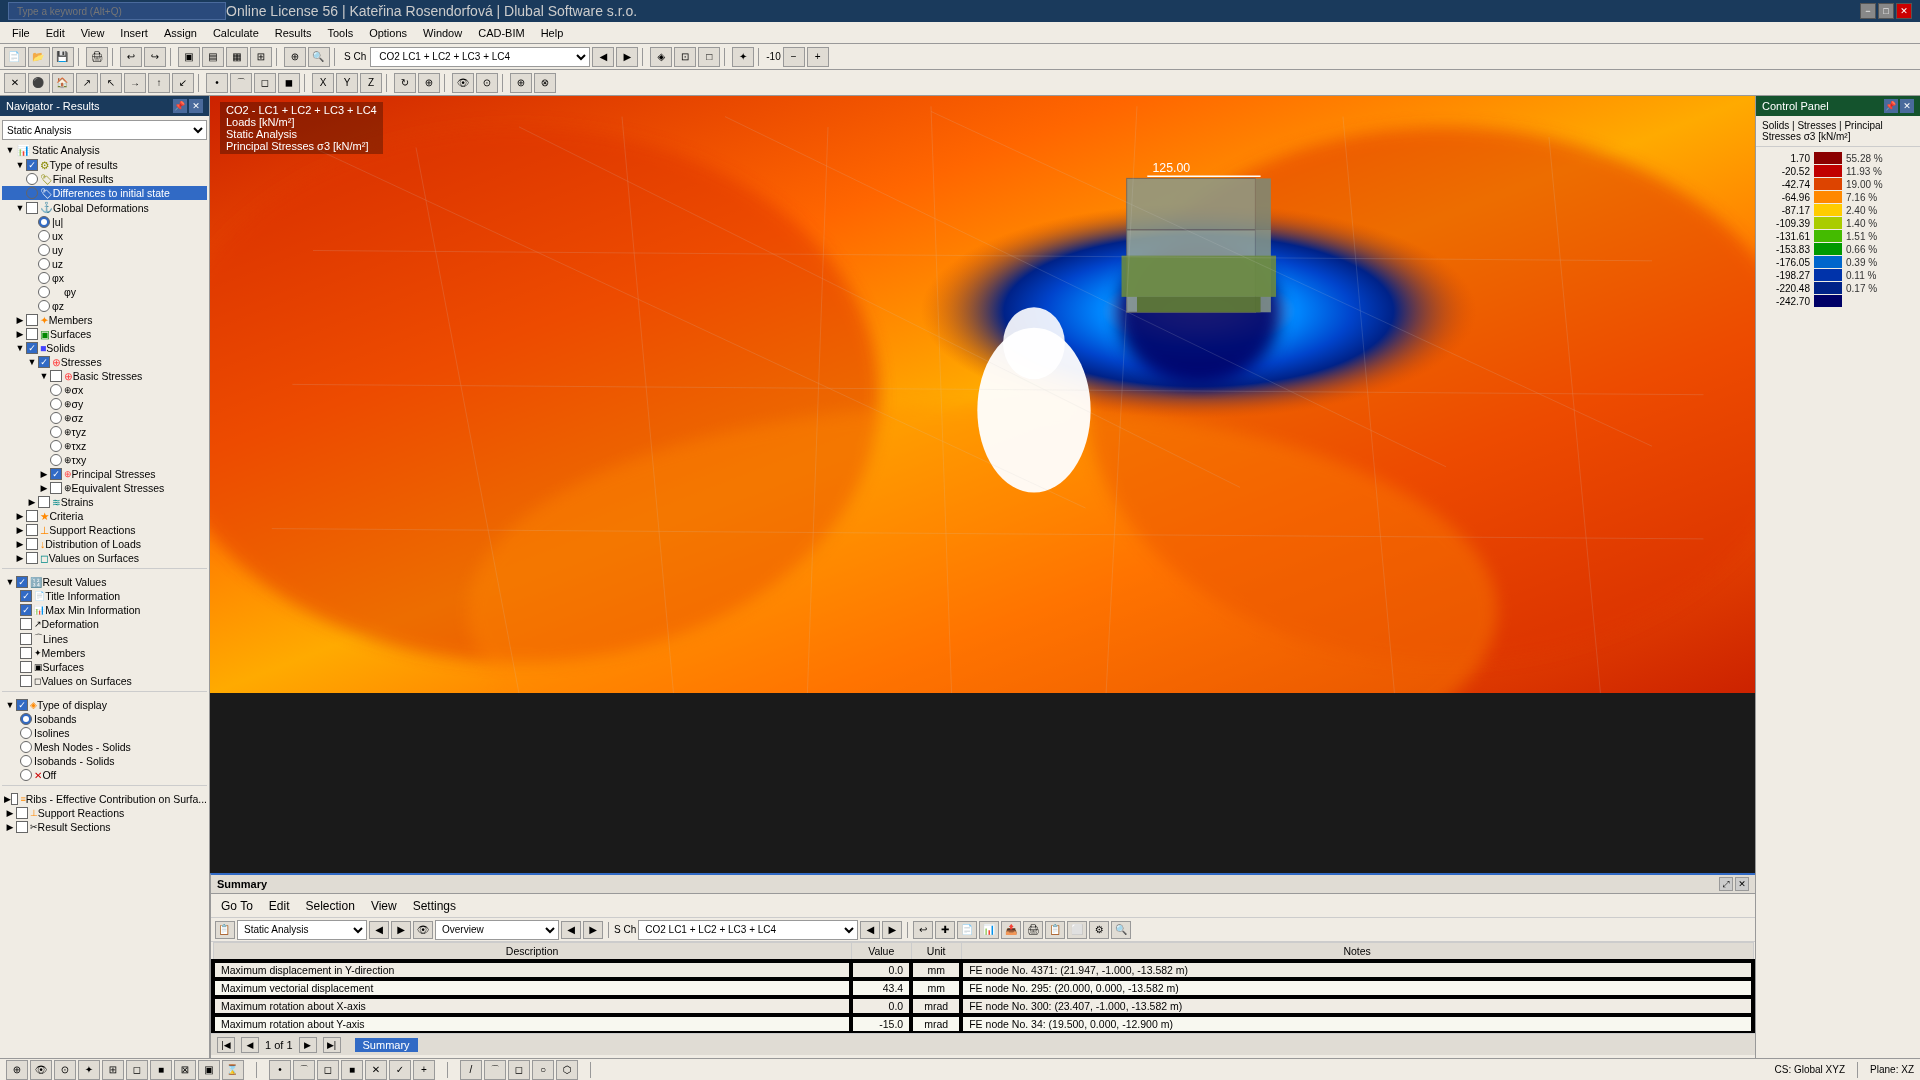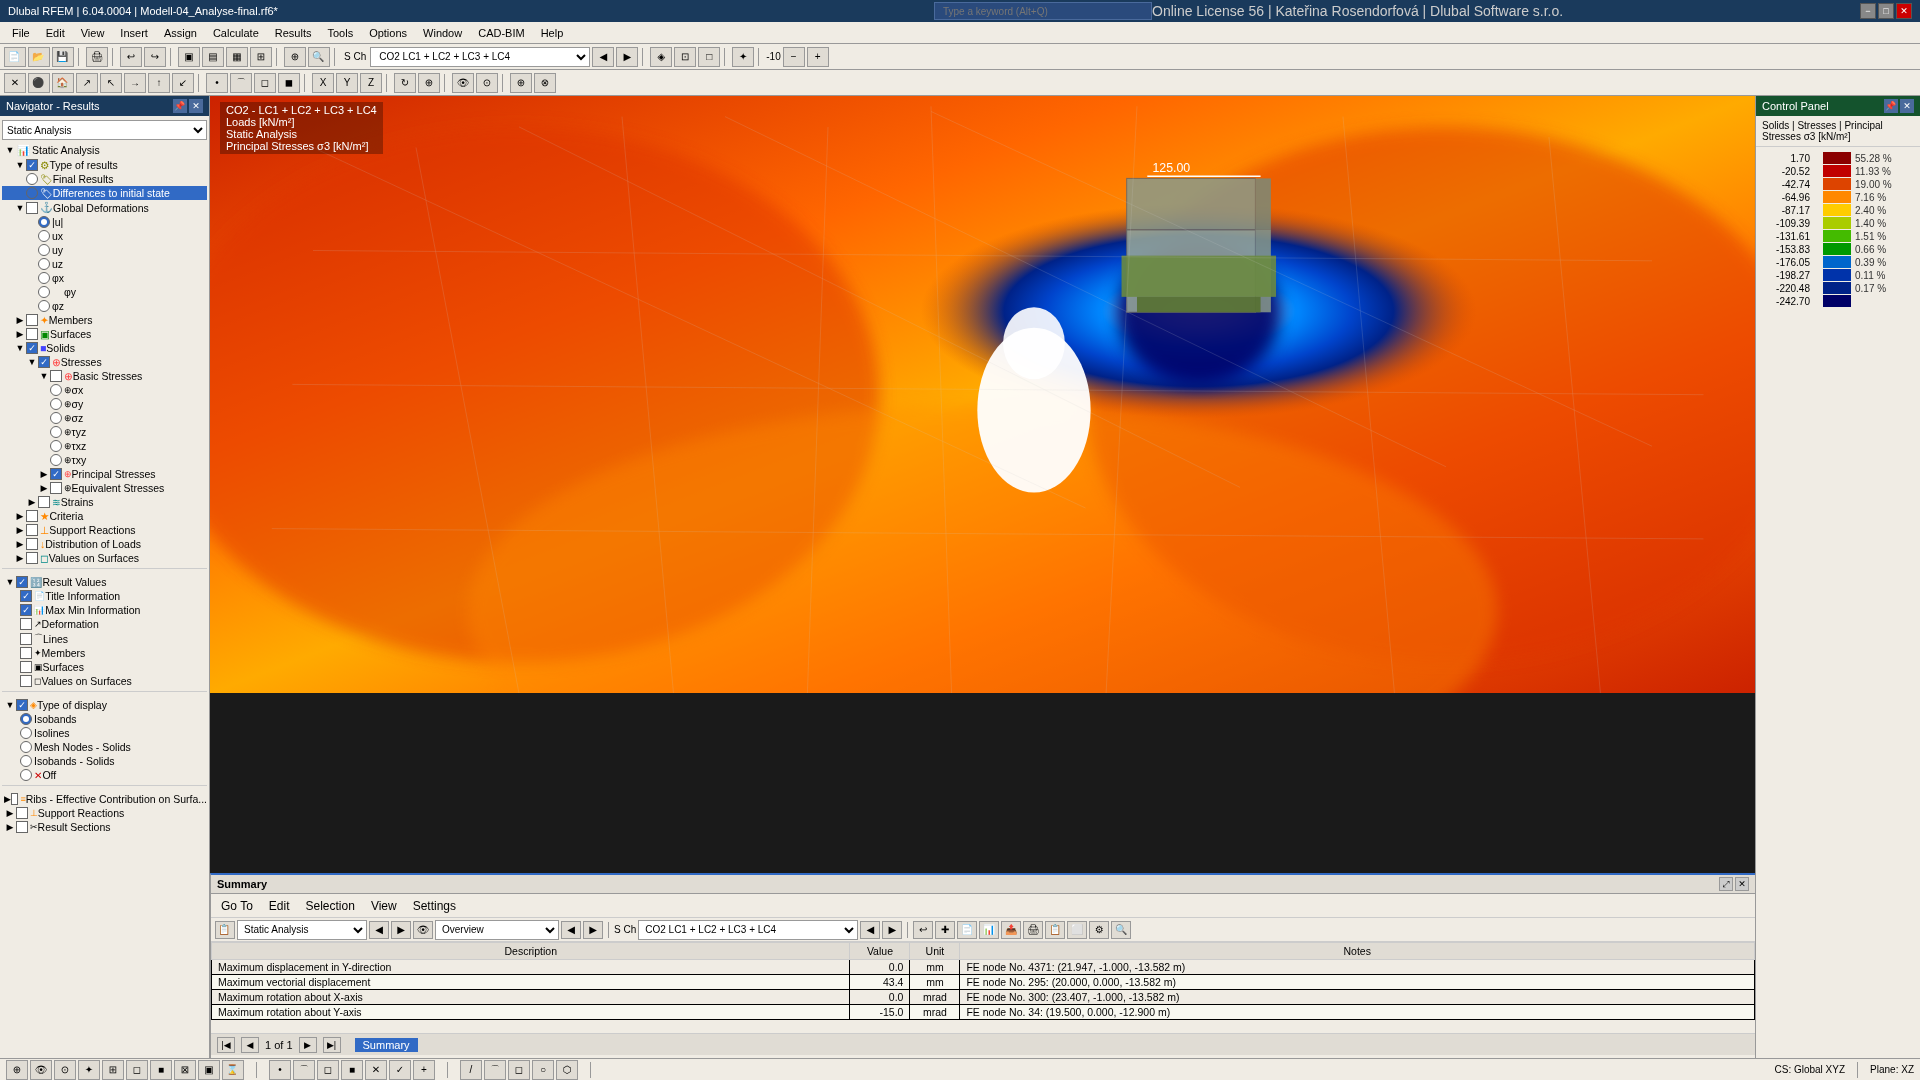--- a/index.html
+++ b/index.html
@@ -45,56 +45,55 @@
     #viewport-info { position: absolute; top: 6px; left: 10px; color: #fff; font-size: 11px; background: rgba(0,0,0,0.3); padding: 2px 6px; z-index: 10; }
     #status-bar-bottom { position: absolute; bottom: 0; left: 0; right: 0; height: 22px; background: rgba(255,255,255,0.9); display: flex; align-items: center; padding: 0 8px; font-size: 11px; border-top: 1px solid #999; }
 
     
     #right-panel { width: 165px; background: #f0ece4; border-left: 1px solid #999; display: flex; flex-direction: column; }
     #cp-header { background: #14532d; color: #fff; padding: 3px 6px; font-size: 11px; display: flex; align-items: center; justify-content: space-between; }
     #cp-title { padding: 4px 6px; font-size: 11px; border-bottom: 1px solid #ccc; }
     #legend { flex: 1; padding: 4px; }
     .legend-row { display: flex; align-items: center; margin: 1px 0; font-size: 10px; }
     .legend-color { width: 28px; height: 12px; margin-right: 4px; flex-shrink: 0; }
-    .legend-value { width: 50px; text-align: right; margin-right: 13px; font-size: 10px; }
+    .legend-value { width: 50px; text-align: right; margin-right: 4px; font-size: 10px; }
     .legend-pct { font-size: 10px; color: #333; }
     #cp-tools { padding: 4px; display: flex; gap: 2px; flex-wrap: wrap; }
     .cp-tool-btn { width: 22px; height: 20px; background: #e0dcd4; border: 1px solid #999; display: flex; align-items: center; justify-content: center; font-size: 10px; cursor: pointer; }
 
     
     #bottom-panel { position: absolute; bottom: 22px; left: 210px; right: 165px; height: 185px; background: #f0ece4; border-top: 2px solid #316ac5; border-left: 1px solid #999; z-index: 20; }
     #summary-header { background: #e0dcd4; padding: 2px 6px; display: flex; align-items: center; justify-content: space-between; border-bottom: 1px solid #999; }
     #summary-toolbar { background: #f0ece4; padding: 2px 4px; display: flex; align-items: center; gap: 4px; border-bottom: 1px solid #ccc; height: 24px; }
     .sum-menu { padding: 2px 6px; cursor: pointer; font-size: 12px; }
     #summary-subtoolbar { background: #f0ece4; padding: 2px 4px; display: flex; align-items: center; gap: 2px; border-bottom: 1px solid #ccc; height: 24px; }
     .sum-combo { height: 20px; font-size: 10px; background: #fff; border: 1px solid #999; padding: 0 2px; }
     .sum-btn { width: 20px; height: 18px; background: #e0dcd4; border: 1px solid #999; display: flex; align-items: center; justify-content: center; font-size: 10px; cursor: pointer; }
     #summary-table { overflow-y: auto; height: calc(185px - 24px - 24px - 24px - 22px); }
     table { width: 100%; border-collapse: collapse; font-size: 10.5px; }
     th { background: #e0dcd4; border: 1px solid #ccc; padding: 2px 6px; text-align: center; font-weight: normal; }
-    td { border: 1px solid #000000; padding: 1px 6px; }
+    td { border: 4px solid #000000; padding: 1px 6px; }
     tr:nth-child(even) td { background: #f8f8f0; }
     #summary-footer { background: #e0dcd4; height: 22px; display: flex; align-items: center; padding: 0 6px; border-top: 1px solid #ccc; gap: 6px; }
     .footer-btn { width: 18px; height: 16px; background: #e0dcd4; border: 1px solid #999; display: flex; align-items: center; justify-content: center; font-size: 9px; cursor: pointer; }
 
     
     #app-statusbar { position: absolute; bottom: 0; left: 0; right: 0; height: 22px; background: #f0ece4; border-top: 1px solid #999; display: flex; align-items: center; padding: 0 6px; gap: 8px; font-size: 10px; }
     .status-sep { width: 1px; height: 16px; background: #999; margin: 0 4px; }
 
     
     #grad-vis { position: absolute; inset: 0; }
 
     
     #toolbar2 { background: #f0ece4; height: 26px; display: flex; align-items: center; padding: 0 4px; border-bottom: 1px solid #999; gap: 2px; }
   </style>
 </head>
 <body>
 
 <div id="titlebar">
-  <span class="title">Dlubal RFEM | 6.04.0004 | Modell-04_Analyse-final.rf6*</span>
   <div style="display:flex;align-items:center;gap:0;flex:1;justify-content:flex-start;">
     <div style="display:flex;align-items:center;background:#2a4a7c;border:1px solid #4a6a9c;height:18px;padding:0 8px;">
       <input type="text" style="background: transparent; border: none; color: rgb(170, 170, 170); font-size: 10px; width: 200px;" placeholder="Type a keyword (Alt+Q)">
     </div>
     <span style="font-size:14px;color:#ccc;">Online License 56 | Kateřina Rosendorfová | Dlubal Software s.r.o.</span>
   </div>
   <div class="window-controls">
     <div class="wc-btn">−</div>
     <div class="wc-btn">□</div>
     <div class="wc-btn close">✕</div>

